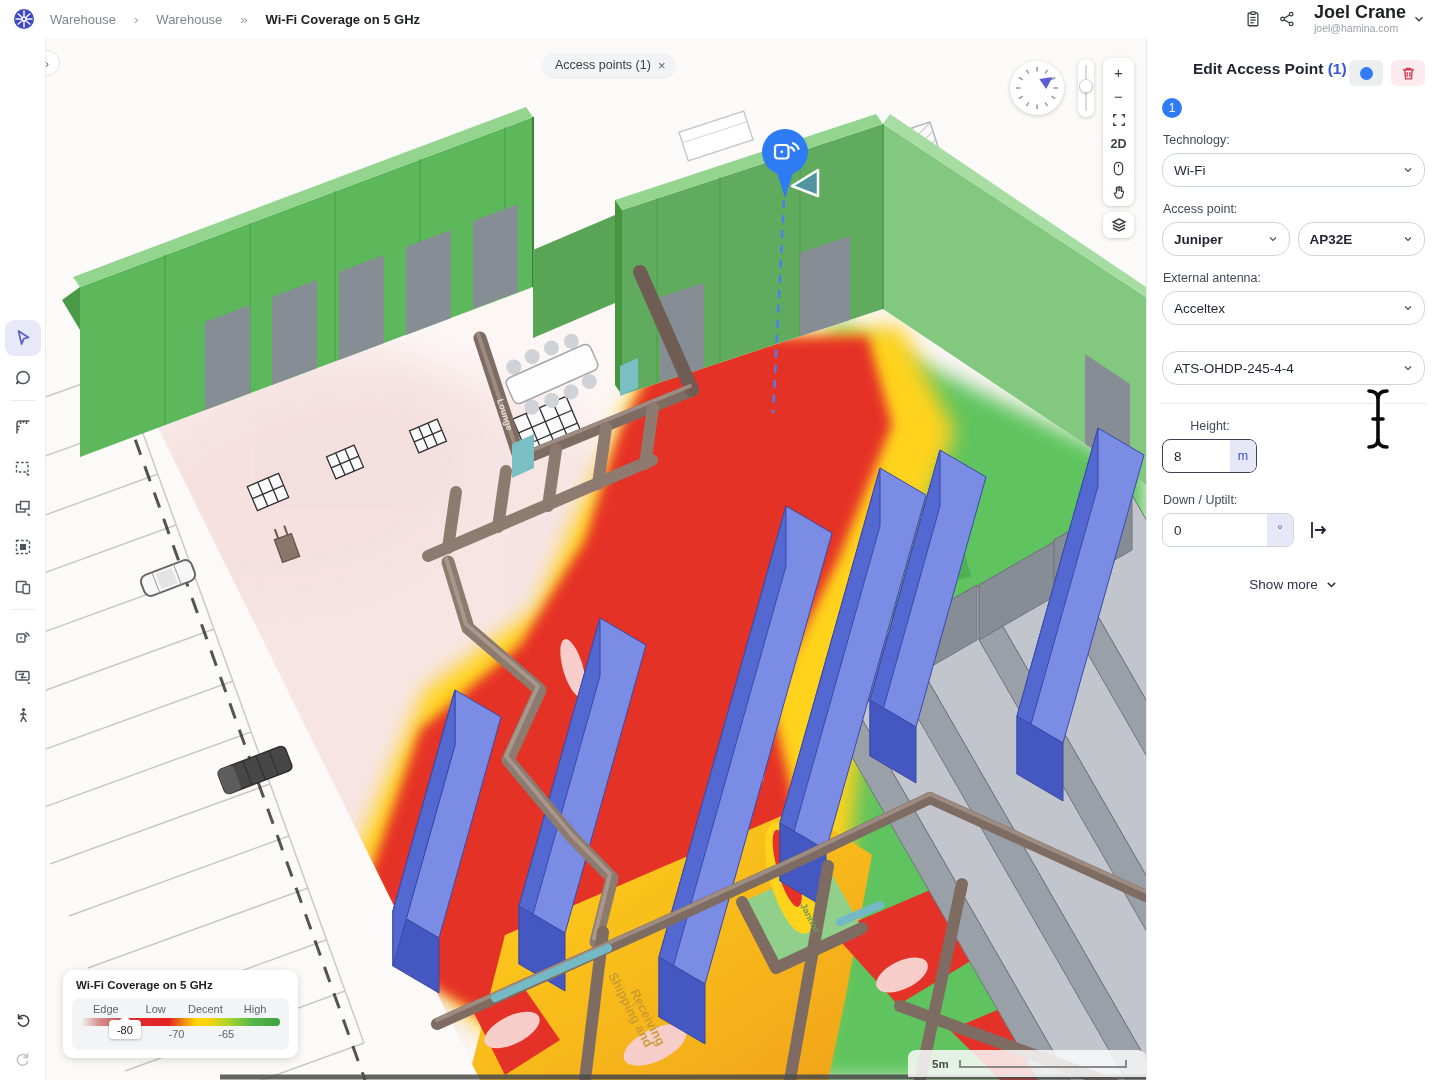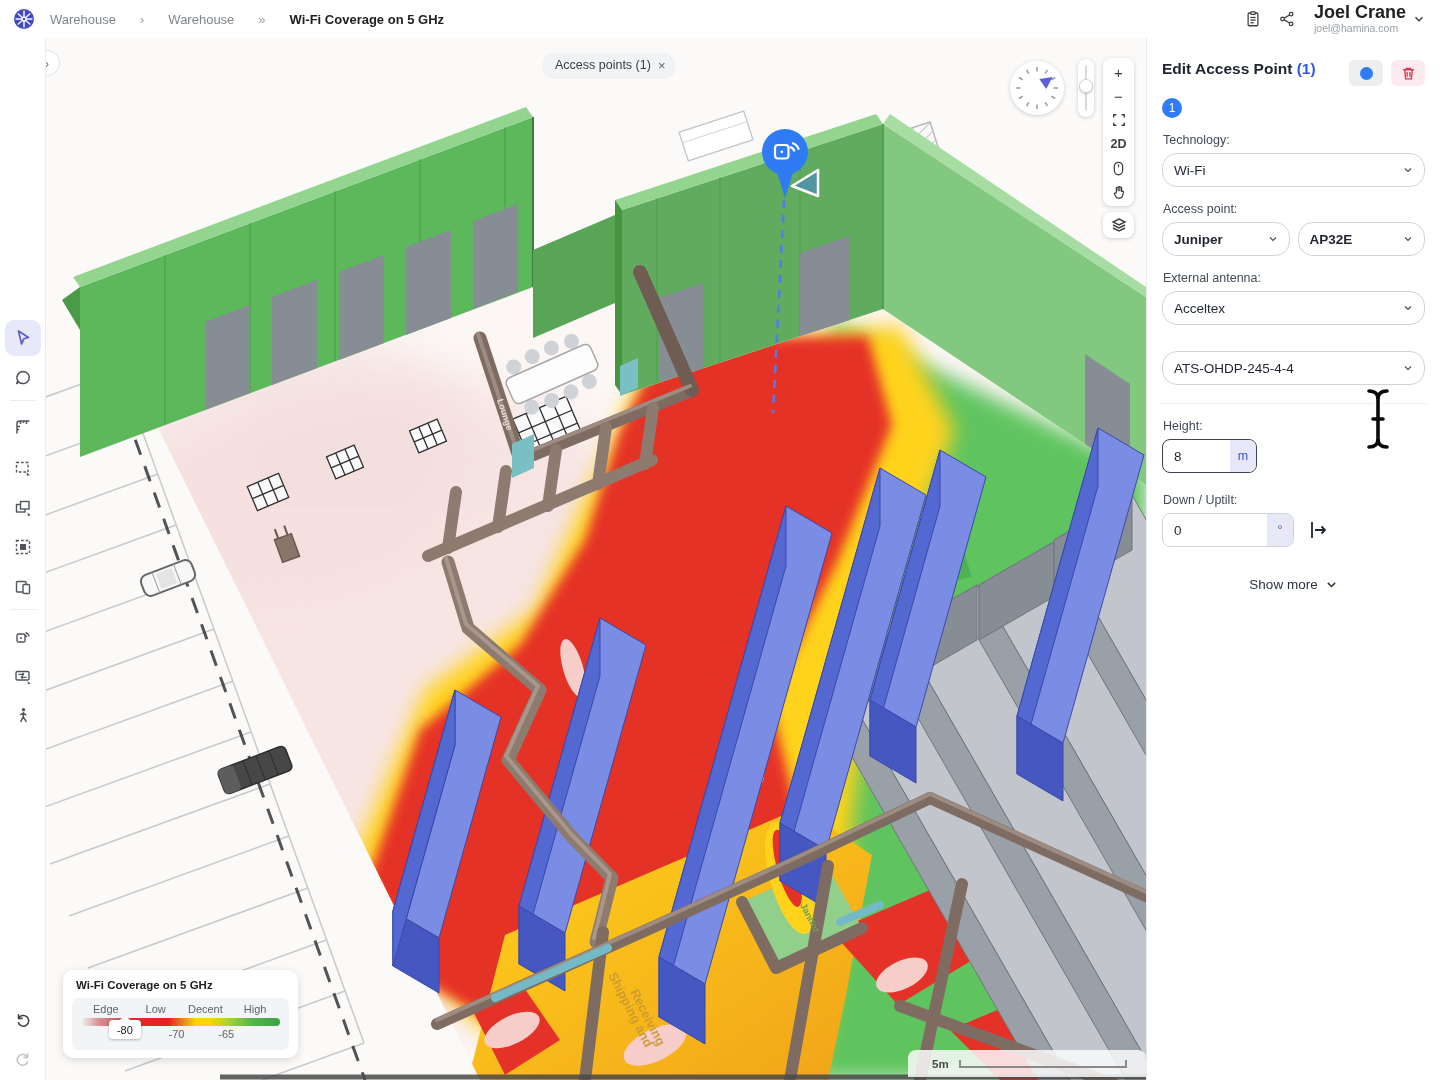--- a/index.html
+++ b/index.html
@@ -2,21 +2,21 @@
 <html><head>
 <meta charset="utf-8">
 <style>
   * { margin:0; padding:0; box-sizing:border-box; }
   html,body { width:1440px; height:1080px; font-family:"Liberation Sans",sans-serif; background:#fff; overflow:hidden; }
   .stage { position:relative; width:1440px; height:1080px; background:#fff; }
 
   
   .topbar { position:absolute; left:0; top:0; width:1440px; height:38px; background:#fff; display:flex; align-items:center; padding:0 14px 0 12px; z-index:40; }
   .logo { width:24px; height:24px; margin-right:14px; flex:0 0 auto; }
-  .crumb { font-size:13px; color:#80868b; display:flex; align-items:center; gap:24px; }
+  .crumb { font-size:13px; color:#80868b; display:flex; align-items:center; gap:18px; }
   .crumb .sep { color:#9aa0a6; font-size:13px; }
   .crumb .current { color:#202124; font-weight:bold; }
   .topbar .spacer { flex:1; }
   .tb-icon { width:34px; height:30px; display:flex; align-items:center; justify-content:center; cursor:pointer; }
   .userblock { display:flex; flex-direction:column; align-items:flex-start; line-height:1.1; margin:0 6px 0 10px; }
   .userblock .uname { font-size:18px; font-weight:bold; color:#202124; }
   .userblock .umail { font-size:10.5px; color:#9aa0a6; }
 
   
   .sidebar { position:absolute; left:0; top:38px; width:46px; height:1042px; background:#fff; border-right:1px solid #ededed; z-index:30; }
@@ -57,38 +57,38 @@
   .lticks .t2 { position:absolute; left:69%; top:2px; }
   .lhandle { position:absolute; left:17%; top:22px; width:32px; height:19px; background:#fff; border-radius:4px; box-shadow:0 1px 3px rgba(0,0,0,.25); font-size:11px; color:#202124; display:flex; align-items:center; justify-content:center; z-index:2; cursor:pointer; }
   .lhandle::before { content:""; position:absolute; top:-5px; left:11px; border-left:5px solid transparent; border-right:5px solid transparent; border-bottom:5px solid #fff; }
 
   .scalebar { position:absolute; left:908px; top:1050px; width:238px; height:27px; background:rgba(250,250,250,.85); border-radius:8px 8px 0 0; display:flex; align-items:center; gap:10px; padding:0 4px 0 24px; z-index:20; }
   .scalebar .sl { font-size:11.5px; font-weight:bold; color:#4a4a4a; }
   .scalebar .ruler { width:168px; height:8px; border-left:2px solid #8a8a8a; border-right:2px solid #8a8a8a; border-bottom:2px solid #8a8a8a; }
 
   
   .panel { position:absolute; left:1146px; top:38px; width:294px; height:1042px; background:#fff; border-left:1px solid #e7e9ec; padding:22px 15px 0 15px; z-index:30; }
-  .ptitle-row { display:flex; align-items:flex-start; }
+  .ptitle-row { display:flex; align-items:flex-start;margin-left:31px; }
   .ptitle { font-size:15.5px; font-weight:bold; color:#1f2430; }
   .ptitle .cnt { color:#3456e0; font-weight:bold; }
   .pbtns { margin-left:auto; display:flex; gap:8px; }
   .pbtn { width:34px; height:26px; border-radius:6px; display:flex; align-items:center; justify-content:center; cursor:pointer; border:none; }
   .pbtn.dot { background:#eceef0; }
   .pbtn.dot i { width:13px; height:13px; border-radius:50%; background:#2f7cf6; display:block; }
   .pbtn.del { background:#fdeaee; }
   .selbadge { margin-top:12px; width:20px; height:20px; border-radius:50%; background:#2f7cf6; color:#fff; font-size:12px; display:flex; align-items:center; justify-content:center; }
   .flabel { font-size:12.5px; color:#414b57; margin:15px 0 6px 1px; }
   .sel { height:34px; border:1px solid #cfd4dc; border-radius:15px; background:#fff; display:flex; align-items:center; padding:0 10px 0 11px; font-size:13.5px; color:#1f2430; cursor:pointer; }
   .sel .chev { margin-left:auto; }
   .selrow { display:flex; gap:8px; }
   .selrow .sel { flex:1;font-weight:bold; }
   .pdivider { height:1px; background:#e9ebef; margin:18px -2px 0 -2px; }
   .mountrow { display:flex; gap:10px; }
   .mcol { flex:1; }
-  .hcol { width:95px; flex:0 0 auto; }
+  .hcol { width:95px; flex:0 0 auto;text-align:center; }
   .inputgrp { height:34px; border:1.5px solid #3b4252; border-radius:8px; background:#fff; display:flex; align-items:stretch; overflow:hidden; }
   .inputgrp.soft { border:1px solid #cfd4dc; }
   .inputgrp .val { flex:1; display:flex; align-items:center; padding-left:11px; font-size:13.5px; color:#1f2430; }
   .inputgrp .suffix { width:26px; background:#e6e8f7; color:#4053c8; font-size:12.5px; display:flex; align-items:center; justify-content:center; }
   .tiltrow { display:flex; align-items:center; gap:12px; }
   .tiltrow .inputgrp { width:132px; }
   .showmore { margin-top:30px; display:flex; align-items:center; justify-content:center; gap:7px; font-size:13.5px; color:#2b3442; cursor:pointer; }
 
   
   .cursor { position:absolute; left:1352px; top:383px; z-index:60; pointer-events:none; }

